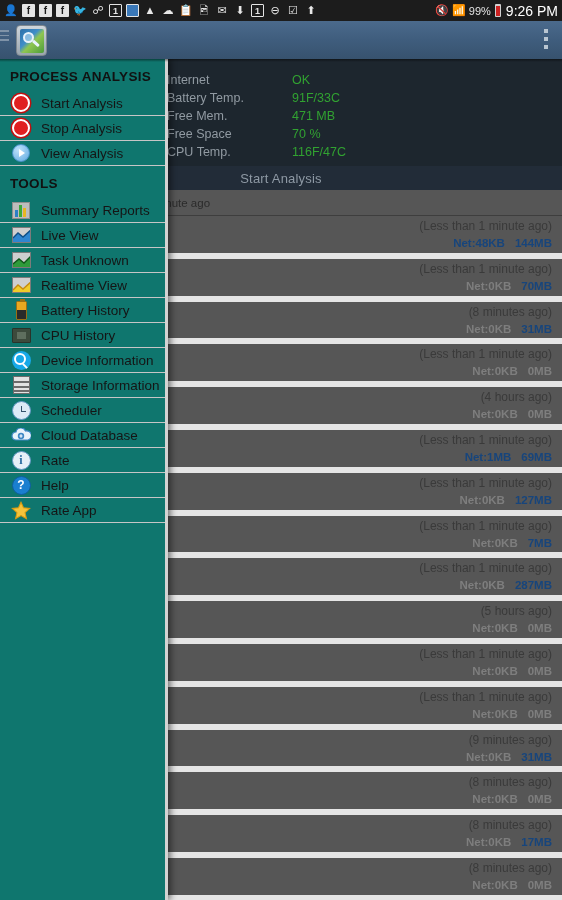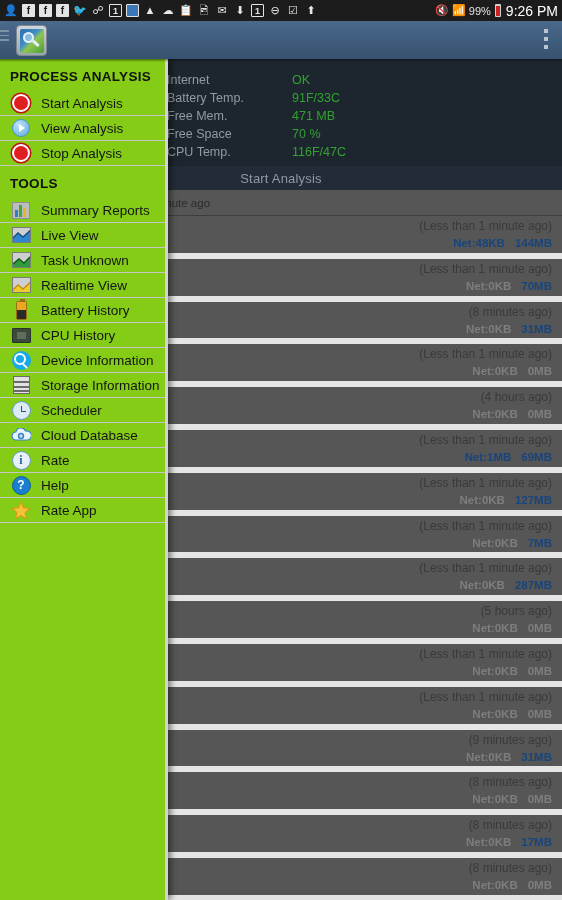--- a/index.html
+++ b/index.html
@@ -97,21 +97,21 @@
     white-space:nowrap; }
   .net { color:#7e7e7e; font-weight:bold; margin-right:10px; }
   .net.hl { color:#17457c; }
   .mem { color:#7e7e7e; font-weight:bold; }
   .mem.hl { color:#17457c; }
 
   
   .drawer { position:absolute; top:59px; left:0; width:168px; height:841px;
     background:#d3d3d3; z-index:20;
     box-shadow: 3px 0 6px rgba(0,0,0,.45); }
-  .drawer-inner { width:165px; height:100%; background:#84cc16; }
+  .drawer-inner { width:165px; height:100%; background:#0f766e; }
   .sec { font-size:13.5px; font-weight:bold; color:#111; padding:10px 0 7px 10px;
     letter-spacing:.3px; }
   .mi { display:flex; align-items:center; height:25px; padding-left:10px;
     border-bottom:1px solid #c6c6c6; cursor:pointer; }
   .mi .ic { width:22px; height:22px; margin-right:9px; flex:none; position:relative;
     display:flex; align-items:center; justify-content:center; }
   .mi .lb { font-size:13.5px; color:#151515; white-space:nowrap; }
 
   
   .ic-rec { width:18px; height:18px; border-radius:50%;
@@ -415,29 +415,29 @@
     <div class="drawer-inner" id="drawer-inner">
         <div class="sec">PROCESS ANALYSIS</div>
         <div class="mi">
           <span class="ic">
             <div class="ic-rec"></div>
           </span>
           <span class="lb">Start Analysis</span>
         </div>
         <div class="mi">
           <span class="ic">
+            <div class="ic-rec"></div>
+          </span>
+          <span class="lb">Stop Analysis</span>
+        </div>
+        <div class="mi">
+          <span class="ic">
             <div class="ic-play"></div>
           </span>
           <span class="lb">View Analysis</span>
-        </div>
-        <div class="mi">
-          <span class="ic">
-            <div class="ic-rec"></div>
-          </span>
-          <span class="lb">Stop Analysis</span>
         </div>
         <div class="sec">TOOLS</div>
         <div class="mi">
           <span class="ic">
             <div class="ic-rep">
               <i></i>
               <i></i>
               <i></i>
             </div>
           </span>

